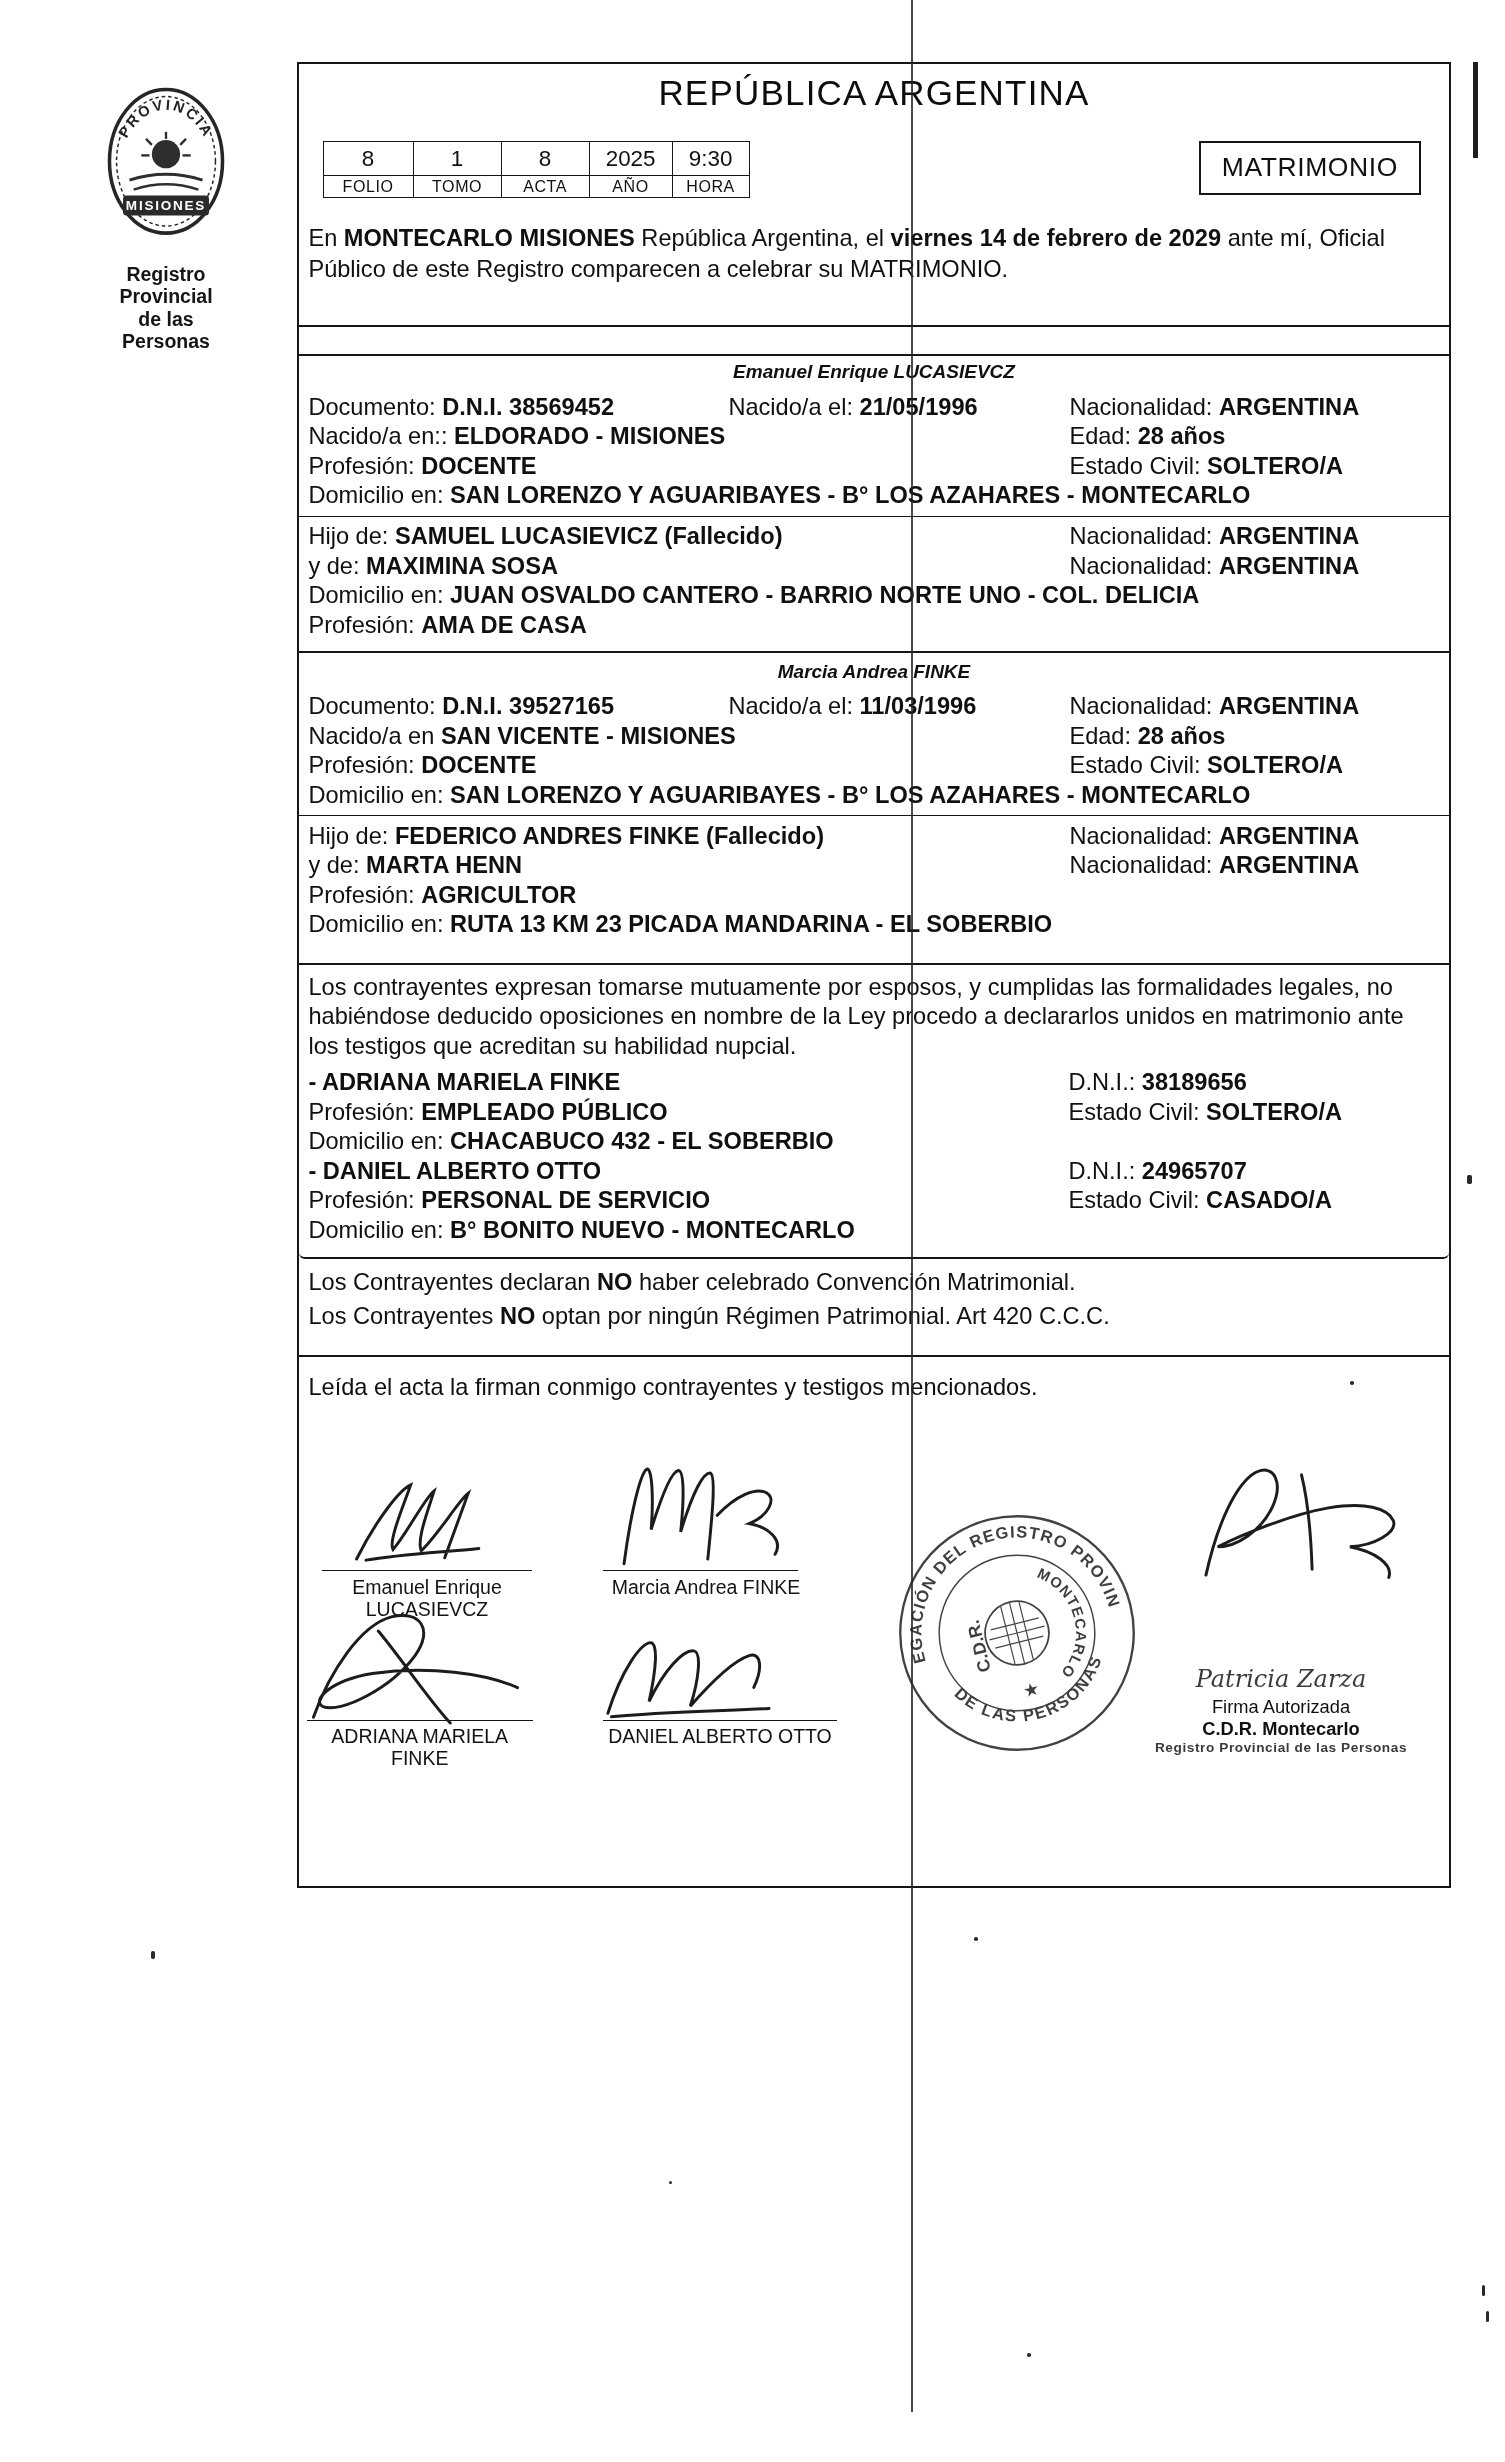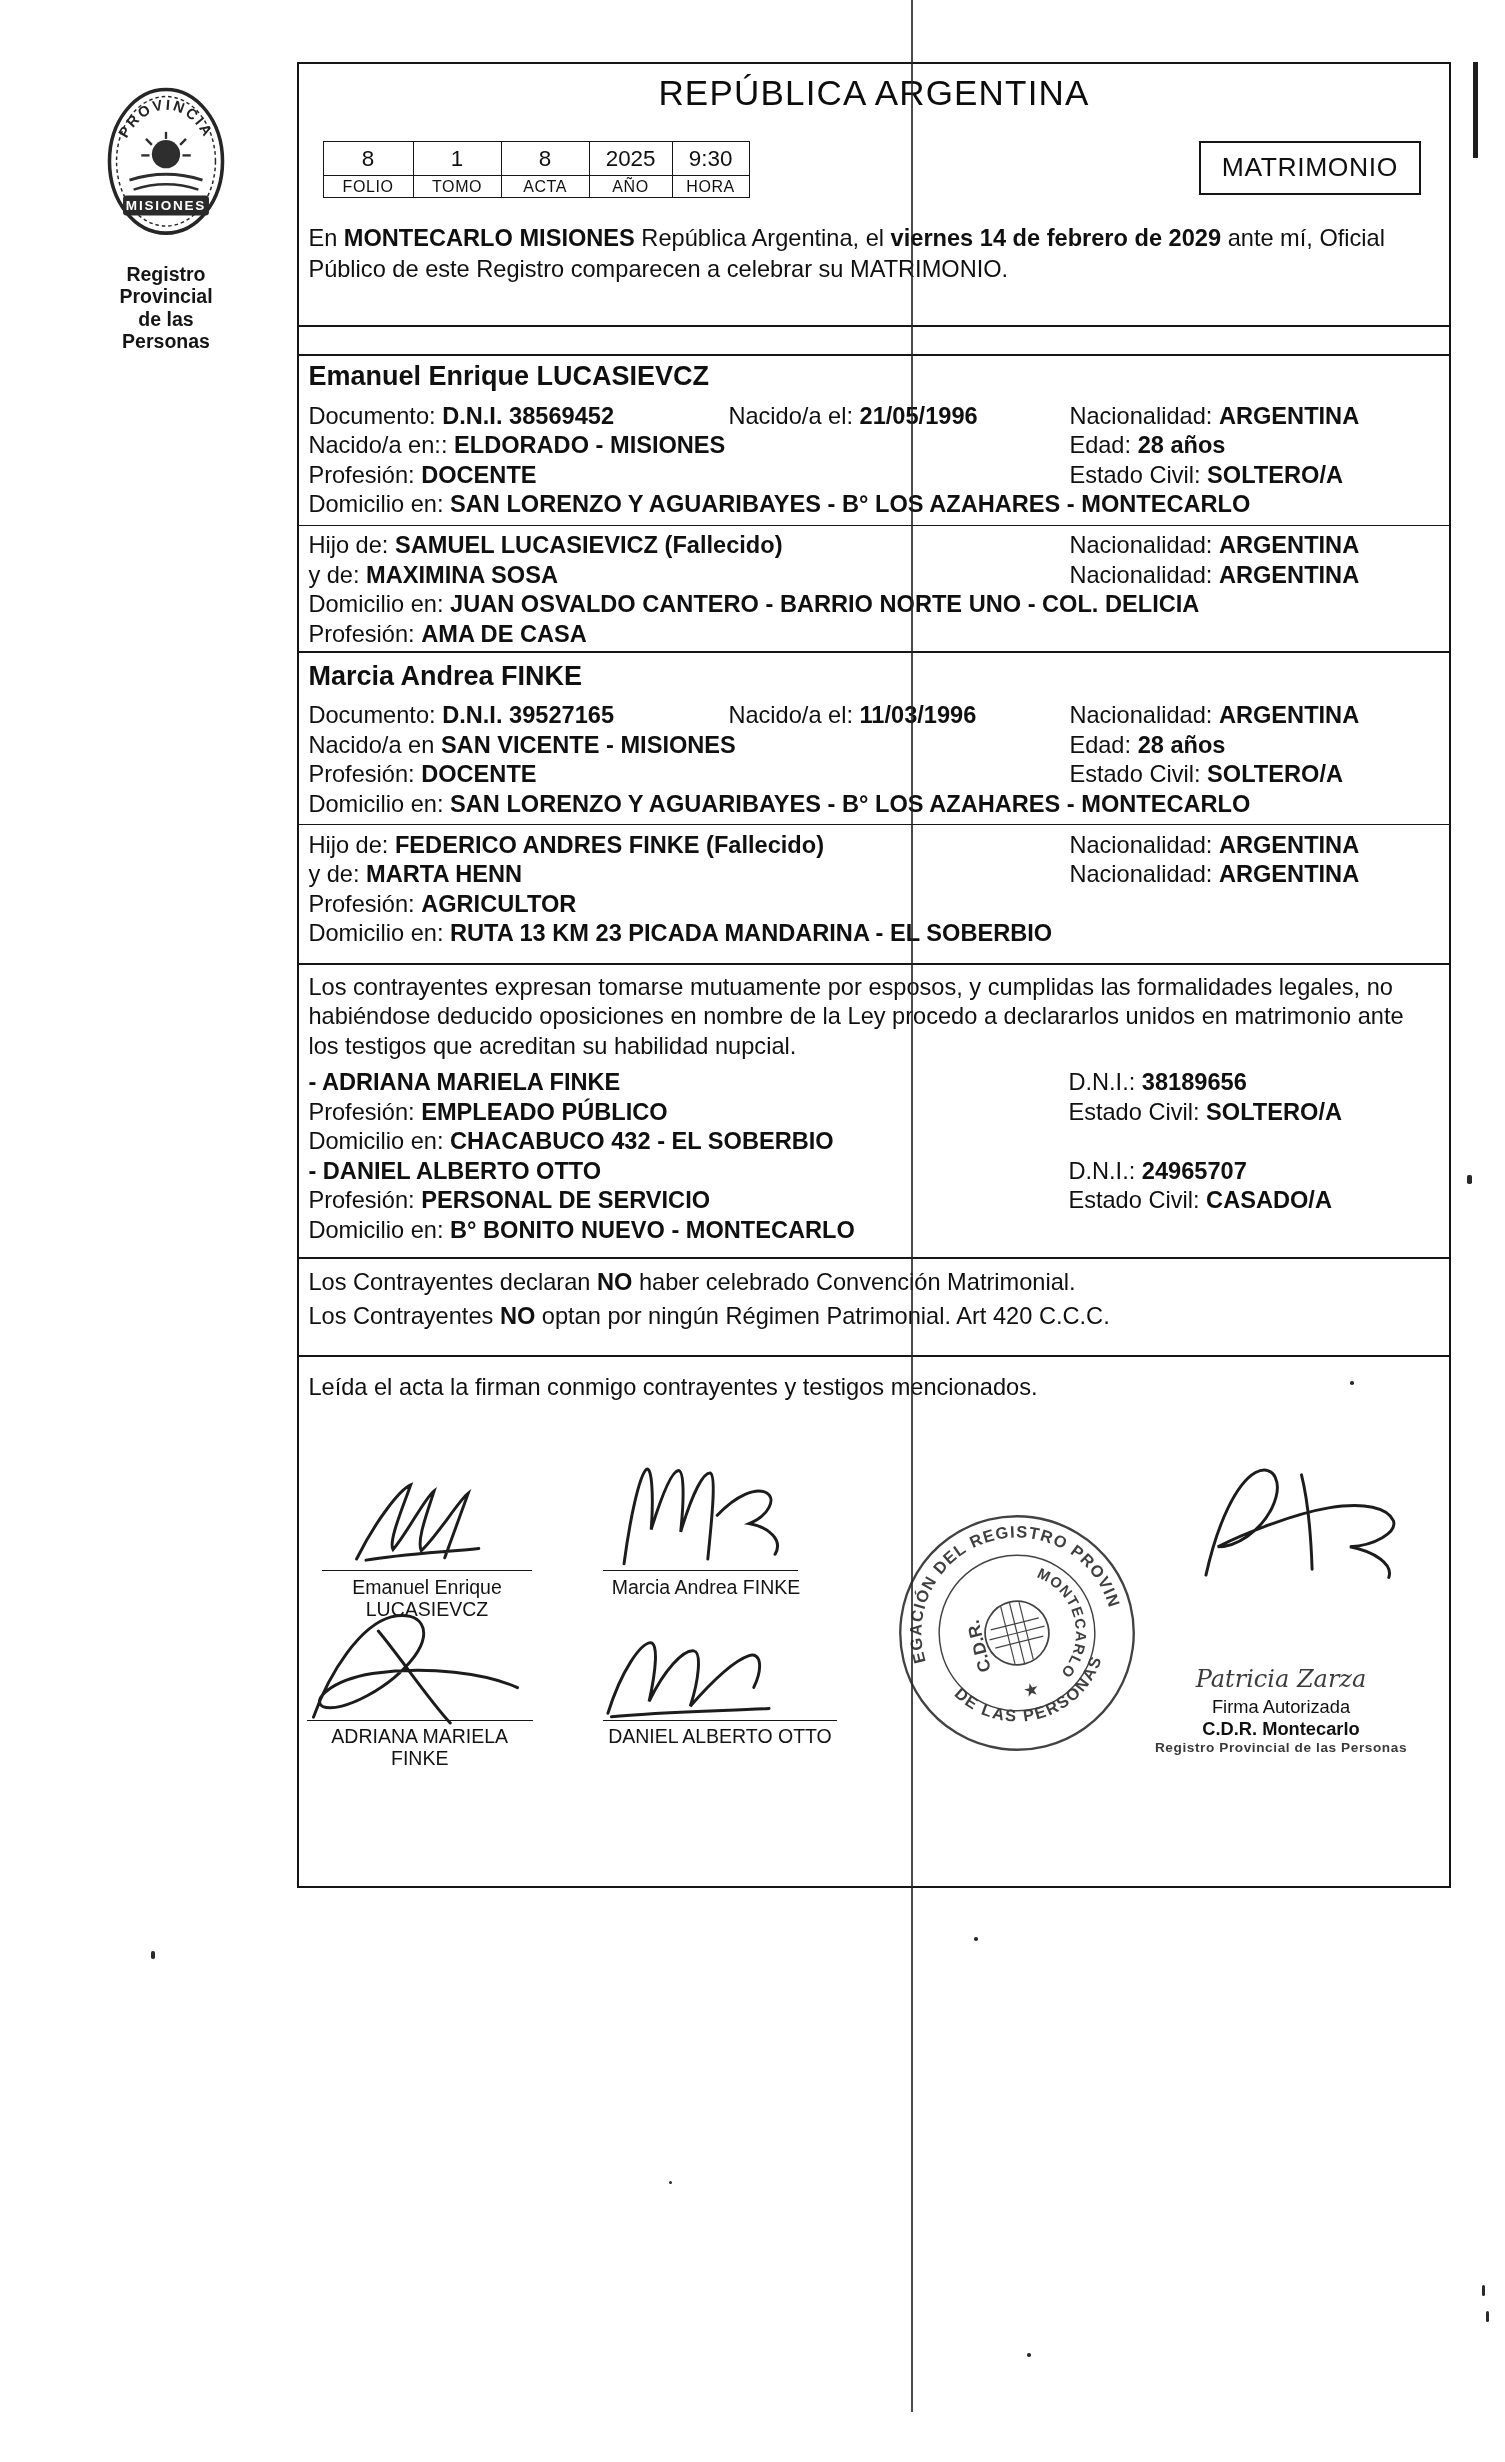--- a/index.html
+++ b/index.html
@@ -32,27 +32,27 @@
   table.meta .lab td { height:22.4px; font-size:16px; letter-spacing:0.6px; }
   .w-folio{min-width:90px}.w-tomo{min-width:88px}.w-acta{min-width:88px}.w-ano{min-width:83px}.w-hora{min-width:77px}
 
   .matrimonio-box { position:absolute; right:28px; top:77px; border:2.4px solid #161616; font-size:26.5px; letter-spacing:0.6px; padding:9.4px 21px;margin-left:12px; }
 
   .intro { position:absolute; left:9.4px; right:8.3px; top:159px; font-size:23.6px; line-height:31px; }
 
   .sec-person-g { height:299px; border-top:2.4px solid #161616; border-bottom:2.4px solid #161616; }
   .sec-person-b { height:312px; border-bottom:2.4px solid #161616; padding-top:2.4px; }
   .spacer { height:26.5px; }
-  .person-name { font-size:27px; font-weight:bold; margin:5.9px 0 9.4px; }
+  .person-name { text-align:center; font-size:19px; font-weight:bold; margin:5.9px 0 9.4px;font-style:italic; }
   .prow { display:grid; grid-template-columns:420px 341px 1fr; font-size:23.6px; line-height:29.5px; }
   .span2 { grid-column:1 / 3; }
   .fullw { grid-column:1 / -1; }
   .sepline { border:none; border-top:1.8px solid #161616; margin:5.3px -9.4px; }
 
-  .sec-statement { height:294px; border-bottom:2.4px solid #161616; padding-top:8.3px; }
+  .sec-statement { height:294px; border-bottom:2.4px solid #161616; padding-top:8.3px;border-radius:6px; }
   .statement { font-size:23.6px; line-height:29.5px; }
   .witnesses { margin-top:7px; }
   .wrow { display:grid; grid-template-columns:760px 1fr; font-size:23.6px; line-height:29.5px; }
 
   .sec-decl { height:98px; border-bottom:2.4px solid #161616; padding-top:9.4px; font-size:23.6px; line-height:29.5px; }
   .decl-line2 { margin-top:4.7px; }
 
   .sec-close { position:relative; height:549px; padding-top:17.7px; }
   .closing { font-size:23.6px; }
 

